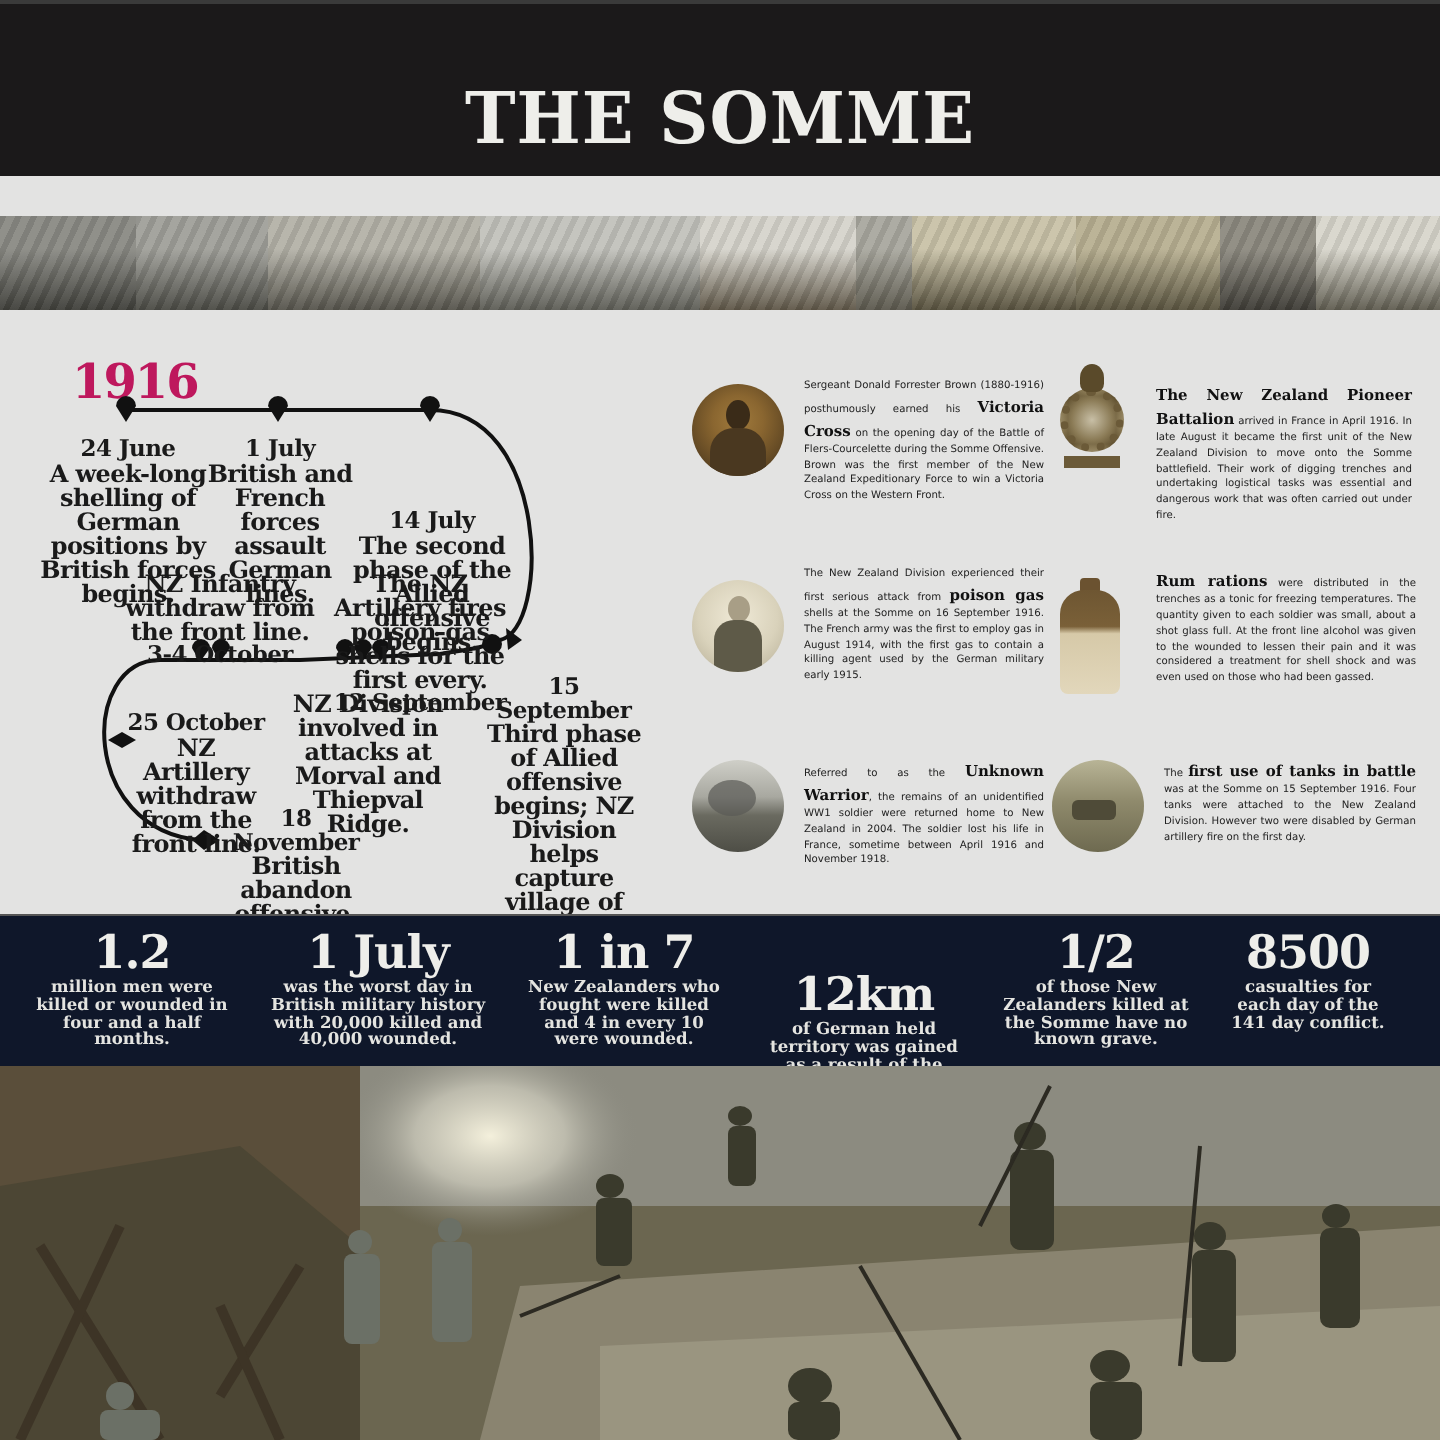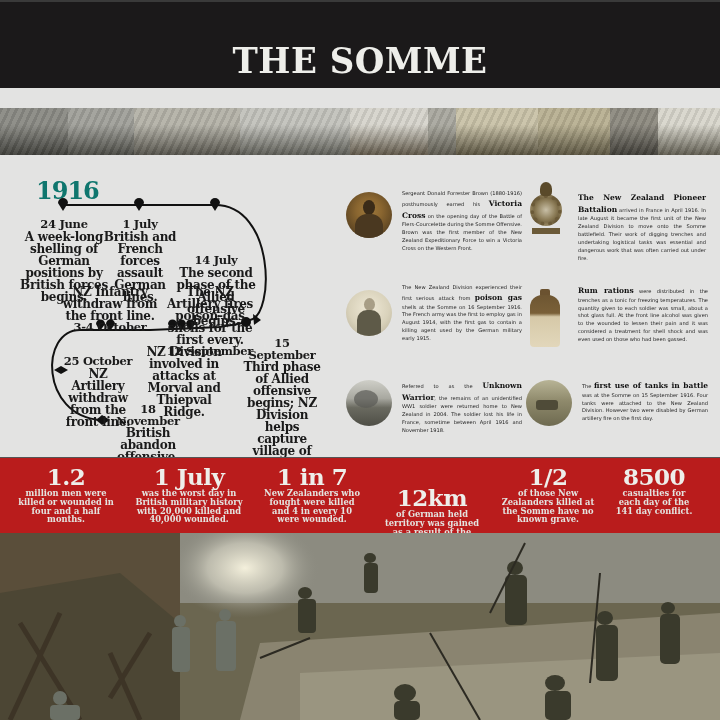--- a/index.html
+++ b/index.html
@@ -11,34 +11,34 @@
            font-family: "DejaVu Serif", serif; font-weight: bold; font-size: 34px; letter-spacing: 0.5px;
            transform: scaleY(1.05); }
 
   .photo-strip { position: absolute; left: 0; top: 108px; width: 720px; height: 47px; display: flex; overflow: hidden; }
   .strip-photo { height: 100%; position: relative; overflow: hidden; }
   .strip-photo::after { content: ""; position: absolute; inset: 0;
      background: repeating-linear-gradient(115deg, rgba(0,0,0,0.08) 0 3px, rgba(255,255,255,0.05) 3px 7px); }
 
   .panel { position: absolute; left: 0; top: 155px; width: 720px; height: 302px; background: #e3e3e2; }
 
-  .year { position: absolute; left: 36px; top: 176px; font-size: 24px; font-weight: bold; color: #0f766e; letter-spacing: -1px; }
+  .year { position: absolute; left: 36px; top: 176px; font-size: 24px; font-weight: bold; color: #be185d; letter-spacing: -1px; }
 
   .tl-svg { position: absolute; left: 0; top: 155px; width: 340px; height: 302px; }
 
   .ev { position: absolute; text-align: center; color: #1a1a1a; font-weight: bold; line-height: 1.0; }
   .ev .date { font-size: 11.5px; display: block; letter-spacing: -0.3px; }
   .ev .desc { font-size: 12px; display: block; letter-spacing: -0.3px; line-height: 1.0; }
 
   .fact { position: absolute; display: flex; align-items: flex-start; }
   .fact .thumb { width: 46px; height: 46px; border-radius: 50%; flex: none; overflow: hidden; position: relative; }
   .fact .txt { font-family: "DejaVu Sans", sans-serif; font-size: 5.1px; line-height: 1.55; color: #222; text-align: justify; margin-left: 10px; }
   .fact .txt b { font-family: "DejaVu Serif", serif; font-size: 7.5px; font-weight: bold; color: #111; }
 
-  .stats { position: absolute; left: 0; top: 457px; width: 720px; height: 76px; background: #b91c1c; border-top: 1px solid #555; }
+  .stats { position: absolute; left: 0; top: 457px; width: 720px; height: 76px; background: #0f172a; border-top: 1px solid #555; }
   .stat { position: absolute; top: 6px; text-align: center; color: #eeeeea; }
   .stat .big { font-size: 23px; font-weight: bold; display: block; line-height: 1.1; letter-spacing: -0.5px; }
   .stat .small { font-size: 8.3px; font-weight: bold; display: block; line-height: 1.05; color: #e4e4e0; }
 
   .painting { position: absolute; left: 0; top: 533px; width: 720px; height: 187px; overflow: hidden;
      background: linear-gradient(180deg, #5a5a4a 0%, #6d6a55 35%, #7b7563 60%, #5e5a48 100%); }
 </style>
 </head>
 <body>
 

